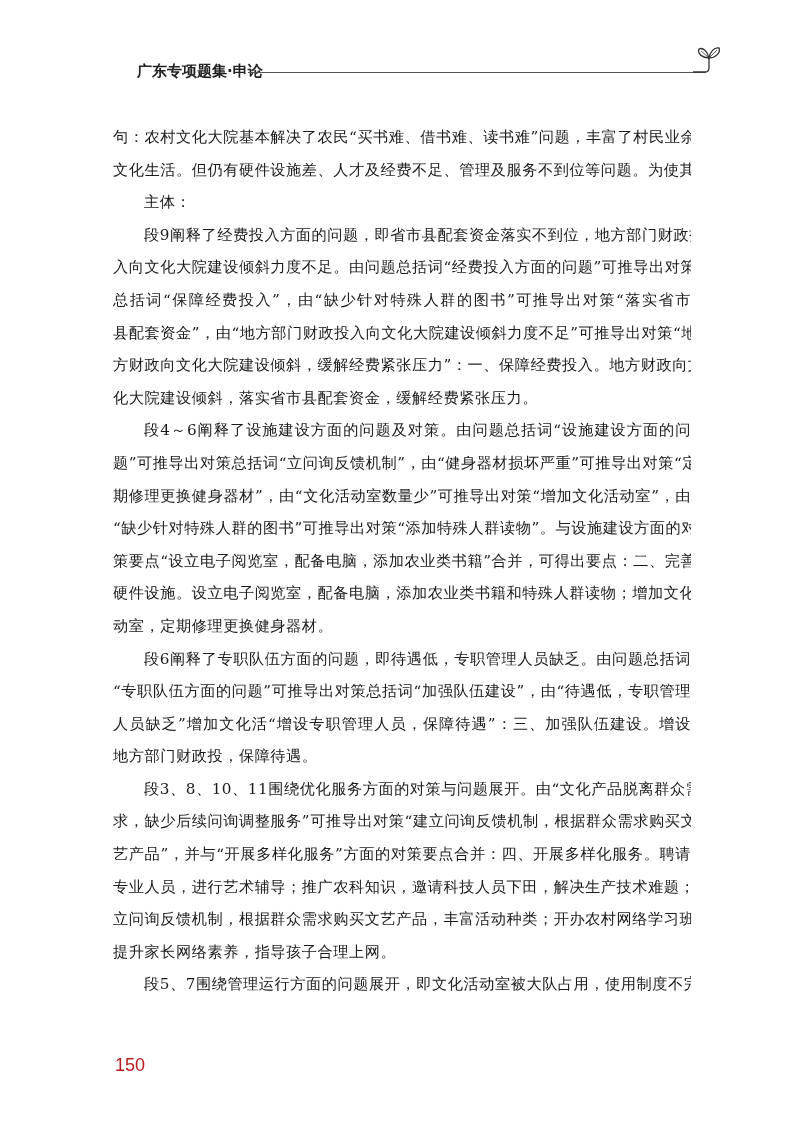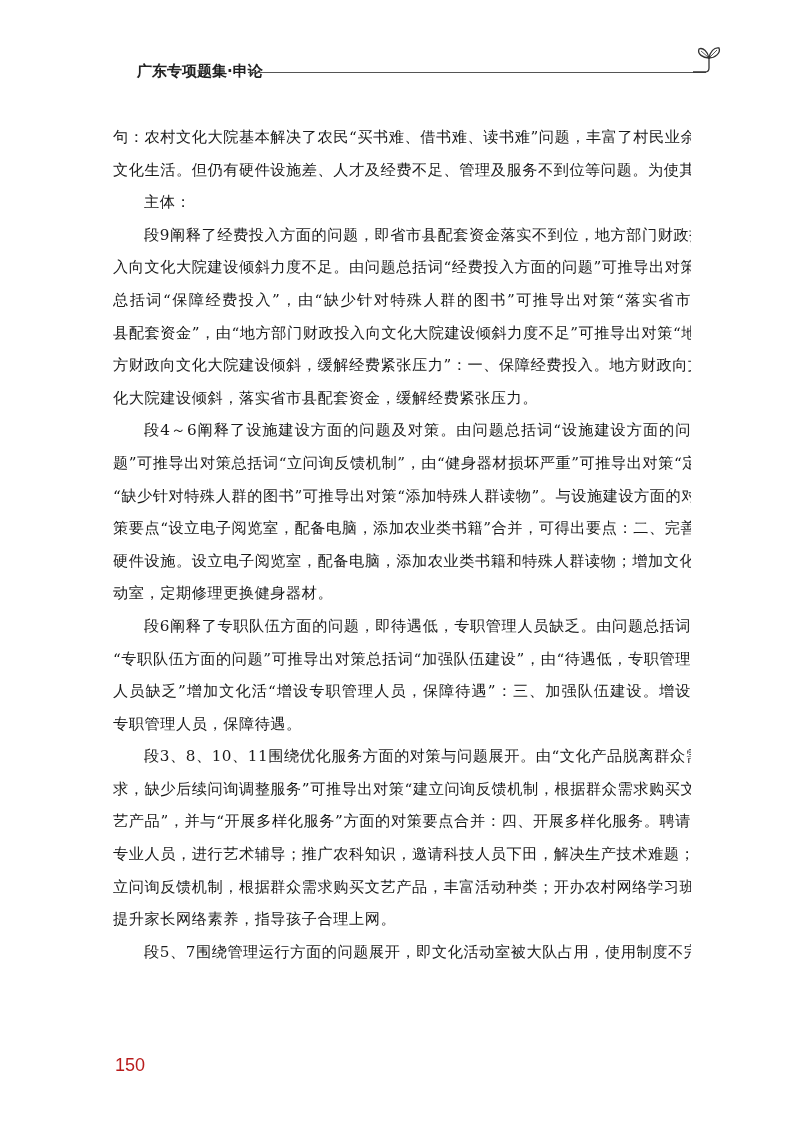--- a/index.html
+++ b/index.html
@@ -39,28 +39,29 @@
     <div class="line">文化生活。但仍有硬件设施差、人才及经费不足、管理及服务不到位等问题。为使其持</div>
     <div class="line indent last">主体：</div>
     <div class="line indent">段9阐释了经费投入方面的问题，即省市县配套资金落实不到位，地方部门财政投</div>
     <div class="line">入向文化大院建设倾斜力度不足。由问题总括词“经费投入方面的问题”可推导出对策</div>
     <div class="line">总括词“保障经费投入”，由“缺少针对特殊人群的图书”可推导出对策“落实省市</div>
     <div class="line">县配套资金”，由“地方部门财政投入向文化大院建设倾斜力度不足”可推导出对策“地</div>
     <div class="line">方财政向文化大院建设倾斜，缓解经费紧张压力”：一、保障经费投入。地方财政向文</div>
     <div class="line last">化大院建设倾斜，落实省市县配套资金，缓解经费紧张压力。</div>
     <div class="line indent">段4～6阐释了设施建设方面的问题及对策。由问题总括词“设施建设方面的问</div>
     <div class="line">题”可推导出对策总括词“立问询反馈机制”，由“健身器材损坏严重”可推导出对策“定</div>
+    <div class="line">期修理更换健身器材”，由“文化活动室数量少”可推导出对策“增加文化活动室”，由</div>
     <div class="line">“缺少针对特殊人群的图书”可推导出对策“添加特殊人群读物”。与设施建设方面的对</div>
     <div class="line">策要点“设立电子阅览室，配备电脑，添加农业类书籍”合并，可得出要点：二、完善</div>
     <div class="line">硬件设施。设立电子阅览室，配备电脑，添加农业类书籍和特殊人群读物；增加文化活</div>
     <div class="line last">动室，定期修理更换健身器材。</div>
     <div class="line indent">段6阐释了专职队伍方面的问题，即待遇低，专职管理人员缺乏。由问题总括词</div>
     <div class="line">“专职队伍方面的问题”可推导出对策总括词“加强队伍建设”，由“待遇低，专职管理</div>
     <div class="line">人员缺乏”增加文化活“增设专职管理人员，保障待遇”：三、加强队伍建设。增设</div>
-    <div class="line last">专职管理人员，保障待遇。</div>
+    <div class="line last">地方部门财政投，保障待遇。</div>
     <div class="line indent">段3、8、10、11围绕优化服务方面的对策与问题展开。由“文化产品脱离群众需</div>
     <div class="line">求，缺少后续问询调整服务”可推导出对策“建立问询反馈机制，根据群众需求购买文</div>
     <div class="line">艺产品”，并与“开展多样化服务”方面的对策要点合并：四、开展多样化服务。聘请</div>
     <div class="line">专业人员，进行艺术辅导；推广农科知识，邀请科技人员下田，解决生产技术难题；建</div>
     <div class="line">立问询反馈机制，根据群众需求购买文艺产品，丰富活动种类；开办农村网络学习班，</div>
     <div class="line last">提升家长网络素养，指导孩子合理上网。</div>
     <div class="line indent">段5、7围绕管理运行方面的问题展开，即文化活动室被大队占用，使用制度不完善</div>
   </div>
 
 <div class="page-number">150</div>

